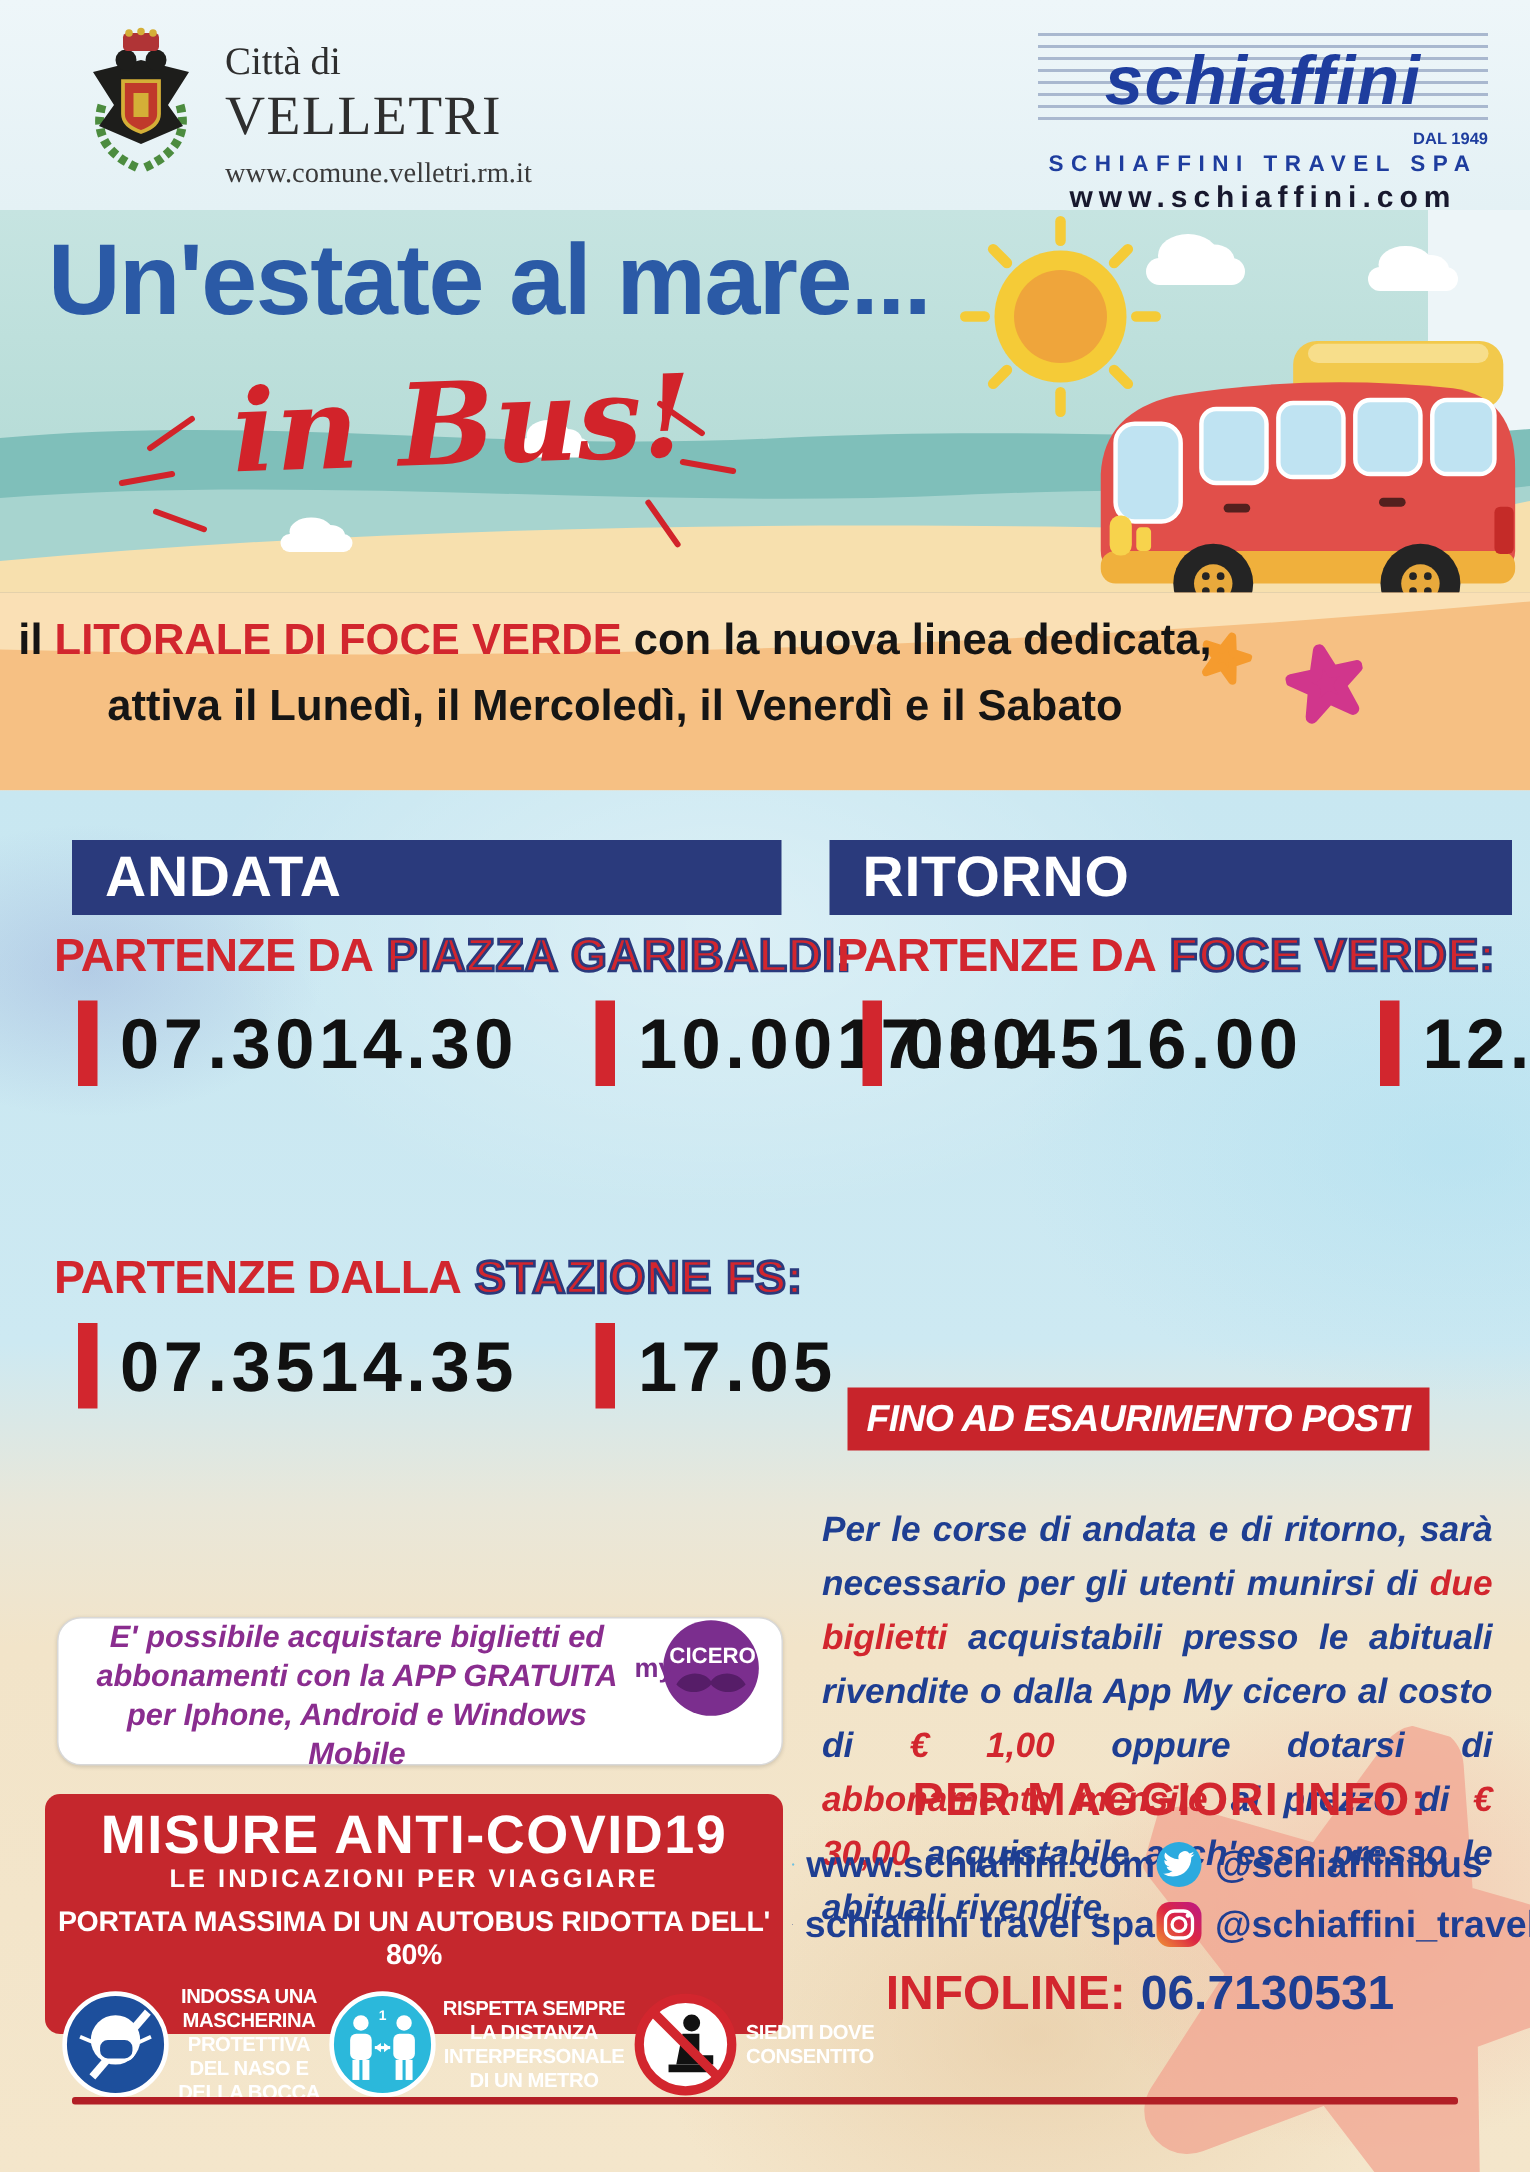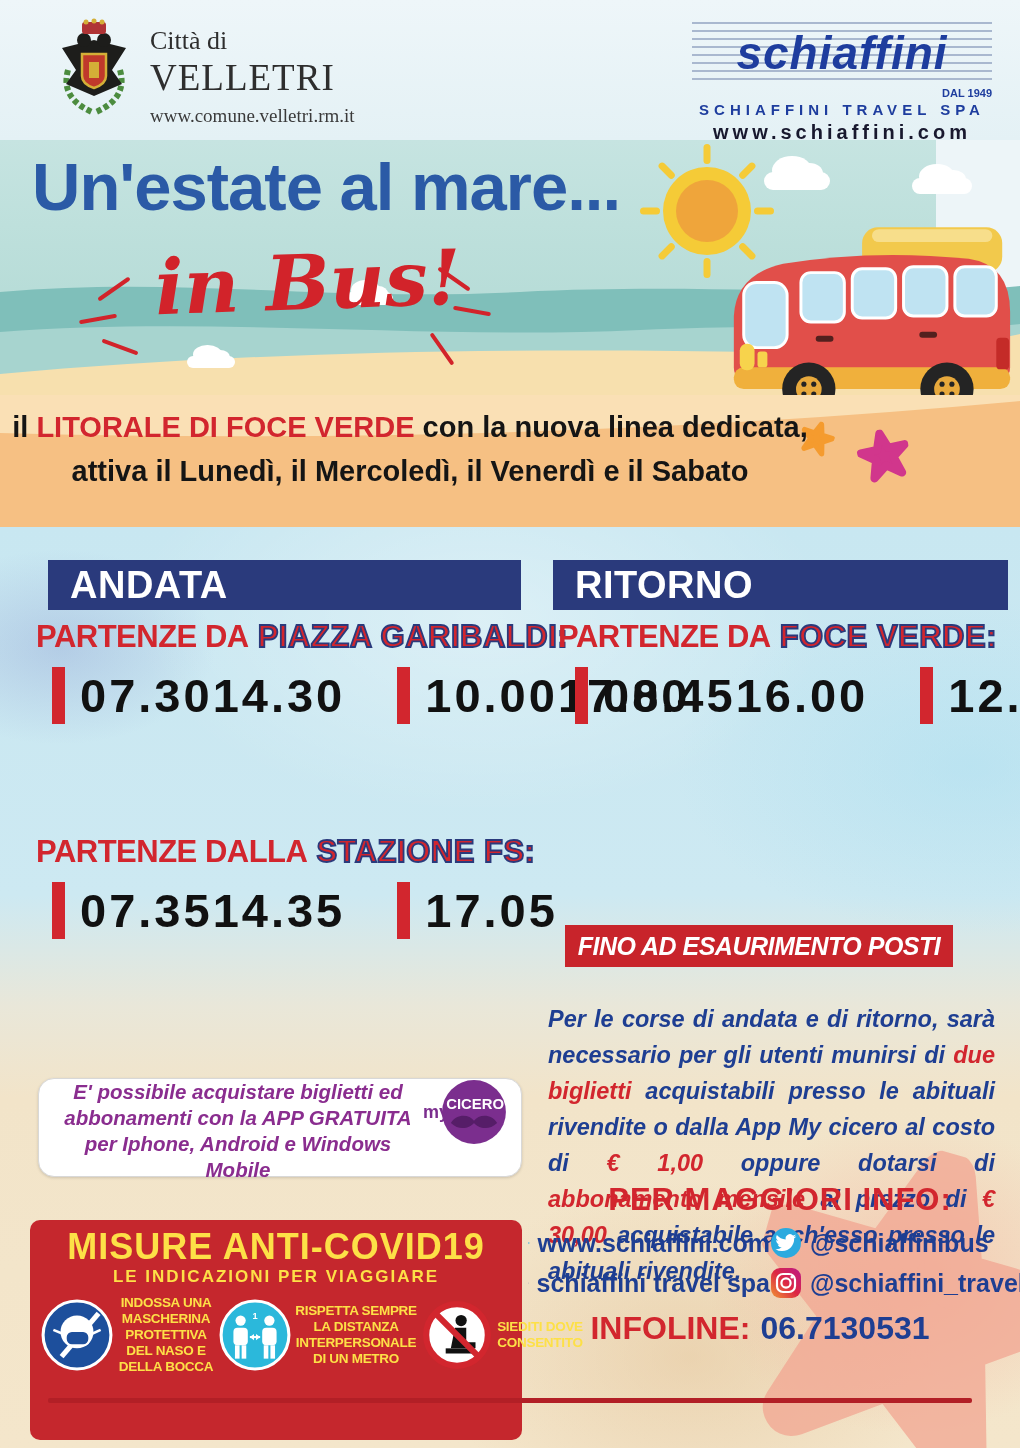--- a/index.html
+++ b/index.html
@@ -16,21 +16,21 @@
   .city-l1{font-size:26px;}
   .city-l2{font-size:37px;letter-spacing:1px;}
   .city-url{font-size:19px;margin-top:6px;color:#3a3a3a;}
   .brand{position:absolute;right:28px;top:22px;width:300px;text-align:center;}
   .brand-lines{position:relative;height:64px;background:repeating-linear-gradient(180deg,#a9b8cf 0 2px,transparent 2px 8px);}
   .brand-name{position:absolute;left:0;right:0;top:2px;font-size:46px;font-weight:bold;font-style:italic;color:#1e3d9e;letter-spacing:1px;line-height:58px;}
   .brand-since{font-size:11px;color:#1e3d9e;font-weight:bold;text-align:right;margin-top:1px;}
   .brand-sub{font-size:15px;font-weight:bold;color:#1e3d9e;letter-spacing:5px;margin-top:2px;}
   .brand-url{font-size:20px;font-weight:bold;color:#18182e;letter-spacing:4px;margin-top:3px;}
   
-  .hero{position:absolute;top:140px;left:0;width:936px;height:255px;background:linear-gradient(180deg,#c6e4e1,#aed8d2);}
+  .hero{position:absolute;top:140px;left:0;width:936px;height:255px;background:linear-gradient(180deg,#c6e4e1,#aed8d2);padding-left:16px;}
   .hero svg.waves{position:absolute;left:0;top:0;width:1020px;height:255px;}
   .cloud{position:absolute;background:#fff;border-radius:30px;}
   .cloud::before{content:"";position:absolute;background:#fff;border-radius:50%;width:60%;height:160%;left:12%;bottom:30%;}
   .cloud::after{content:"";position:absolute;background:#fff;border-radius:50%;width:42%;height:120%;right:10%;bottom:30%;}
   .sun{position:absolute;left:648px;top:12px;width:118px;height:118px;}
   .sun .ray{position:absolute;left:50%;top:50%;width:7px;height:20px;border-radius:4px;background:#f5cb37;transform:translate(-50%,-50%) rotate(var(--r)) translateY(-57px);}
   .sun .core{position:absolute;left:50%;top:50%;width:88px;height:88px;margin:-44px 0 0 -44px;border-radius:50%;background:#f5cb37;}
   .sun .inner{position:absolute;left:50%;top:50%;width:62px;height:62px;margin:-31px 0 0 -31px;border-radius:50%;background:#efa53b;}
   .bus{position:absolute;left:722px;top:80px;width:296px;height:200px;}
   .hero-title1{position:absolute;left:32px;top:8px;width:630px;font-size:67px;font-weight:bold;color:#2b5aa6;letter-spacing:-1px;}
@@ -67,21 +67,21 @@
   
   .avail{position:absolute;left:565px;top:398px;width:388px;height:42px;background:#c8242b;color:#fff;font-size:25px;font-weight:bold;font-style:italic;text-align:center;line-height:42px;letter-spacing:-0.5px;}
   .notice{position:absolute;left:548px;top:450px;width:447px;font-size:23.5px;font-weight:bold;font-style:italic;color:#1e3e92;line-height:36px;text-align:justify;}
   .notice .red{color:#d2262e;}
   
   .mycicero{position:absolute;left:38px;top:551px;width:482px;height:97px;background:#fff;border:1px solid #d8d8d8;border-radius:16px;box-shadow:0 1px 3px rgba(0,0,0,0.15);display:flex;align-items:flex-start;}
   .mc-text{flex:1;text-align:center;font-size:20.5px;font-weight:bold;font-style:italic;color:#8a2d8f;line-height:26px;padding-left:14px;}
   .mc-logo{display:flex;align-items:center;padding-right:14px;}
   .mc-my{font-size:18px;font-weight:bold;color:#7b2e8e;margin-right:-8px;position:relative;z-index:1;}
   
-  .covid{position:absolute;left:30px;top:693px;width:492px;height:220px;background:#c5272d;border-radius:10px;color:#fde047;text-align:center;box-sizing:border-box;padding-top:8px;}
+  .covid{position:absolute;left:30px;top:669px;width:492px;height:160px;background:#c5272d;border-radius:10px;color:#ffffff;text-align:center;box-sizing:border-box;padding-top:8px;}
   .covid-title{font-size:36px;font-weight:bold;letter-spacing:1px;line-height:38px;}
   .covid-sub{font-size:17px;font-weight:bold;letter-spacing:2px;margin-top:1px;}
   .covid-cap{font-size:19px;font-weight:bold;letter-spacing:-0.2px;margin-top:8px;}
   .covid-rules{display:flex;justify-content:space-between;padding:8px 10px 0 10px;}
   .rule{display:flex;align-items:center;text-align:center;}
   .rule-label{font-size:13.5px;font-weight:bold;line-height:16px;width:104px;letter-spacing:-0.3px;}
   .rule svg{flex:0 0 auto;}
   
   .info-title{position:absolute;left:560px;top:655px;width:440px;text-align:center;font-size:31px;font-weight:bold;color:#d2262e;letter-spacing:1px;}
   .soc-row{position:absolute;left:528px;width:480px;display:flex;align-items:center;}
@@ -287,20 +287,21 @@
           <circle cx="30" cy="30" r="29" fill="#7b2e8e"></circle>
           <text x="31" y="27" text-anchor="middle" font-size="13.5" font-weight="bold" fill="#ffffff" font-family="Liberation Sans, sans-serif">CICERO</text>
           <path d="M9 40 C14 31 26 32 30 38 C34 32 46 31 51 40 C43 48 33 44 30 40 C27 44 17 48 9 40 Z" fill="#561d68"></path>
         </svg>
       </div>
     </div>
 
     <div class="covid">
       <div class="covid-title">MISURE ANTI-COVID19</div>
       <div class="covid-sub">LE INDICAZIONI PER VIAGGIARE</div>
+      <div class="covid-cap">PORTATA MASSIMA DI UN AUTOBUS RIDOTTA DELL' 80%</div>
       <div class="covid-rules">
         <div class="rule">
           <svg width="74" height="74" viewBox="0 0 72 72">
             <circle cx="36" cy="36" r="33" fill="#1d4f9c" stroke="#ffffff" stroke-width="3"></circle>
             <line x1="57" y1="15" x2="21" y2="57" stroke="#ffffff" stroke-width="5"></line>
             <circle cx="36" cy="33" r="16" fill="#ffffff"></circle>
             <rect x="25" y="32" width="23" height="14" rx="6" fill="#1d4f9c" stroke="#ffffff" stroke-width="2"></rect>
             <line x1="25" y1="36" x2="13" y2="31" stroke="#ffffff" stroke-width="2.5"></line>
             <line x1="48" y1="36" x2="59" y2="31" stroke="#ffffff" stroke-width="2.5"></line>
           </svg>

